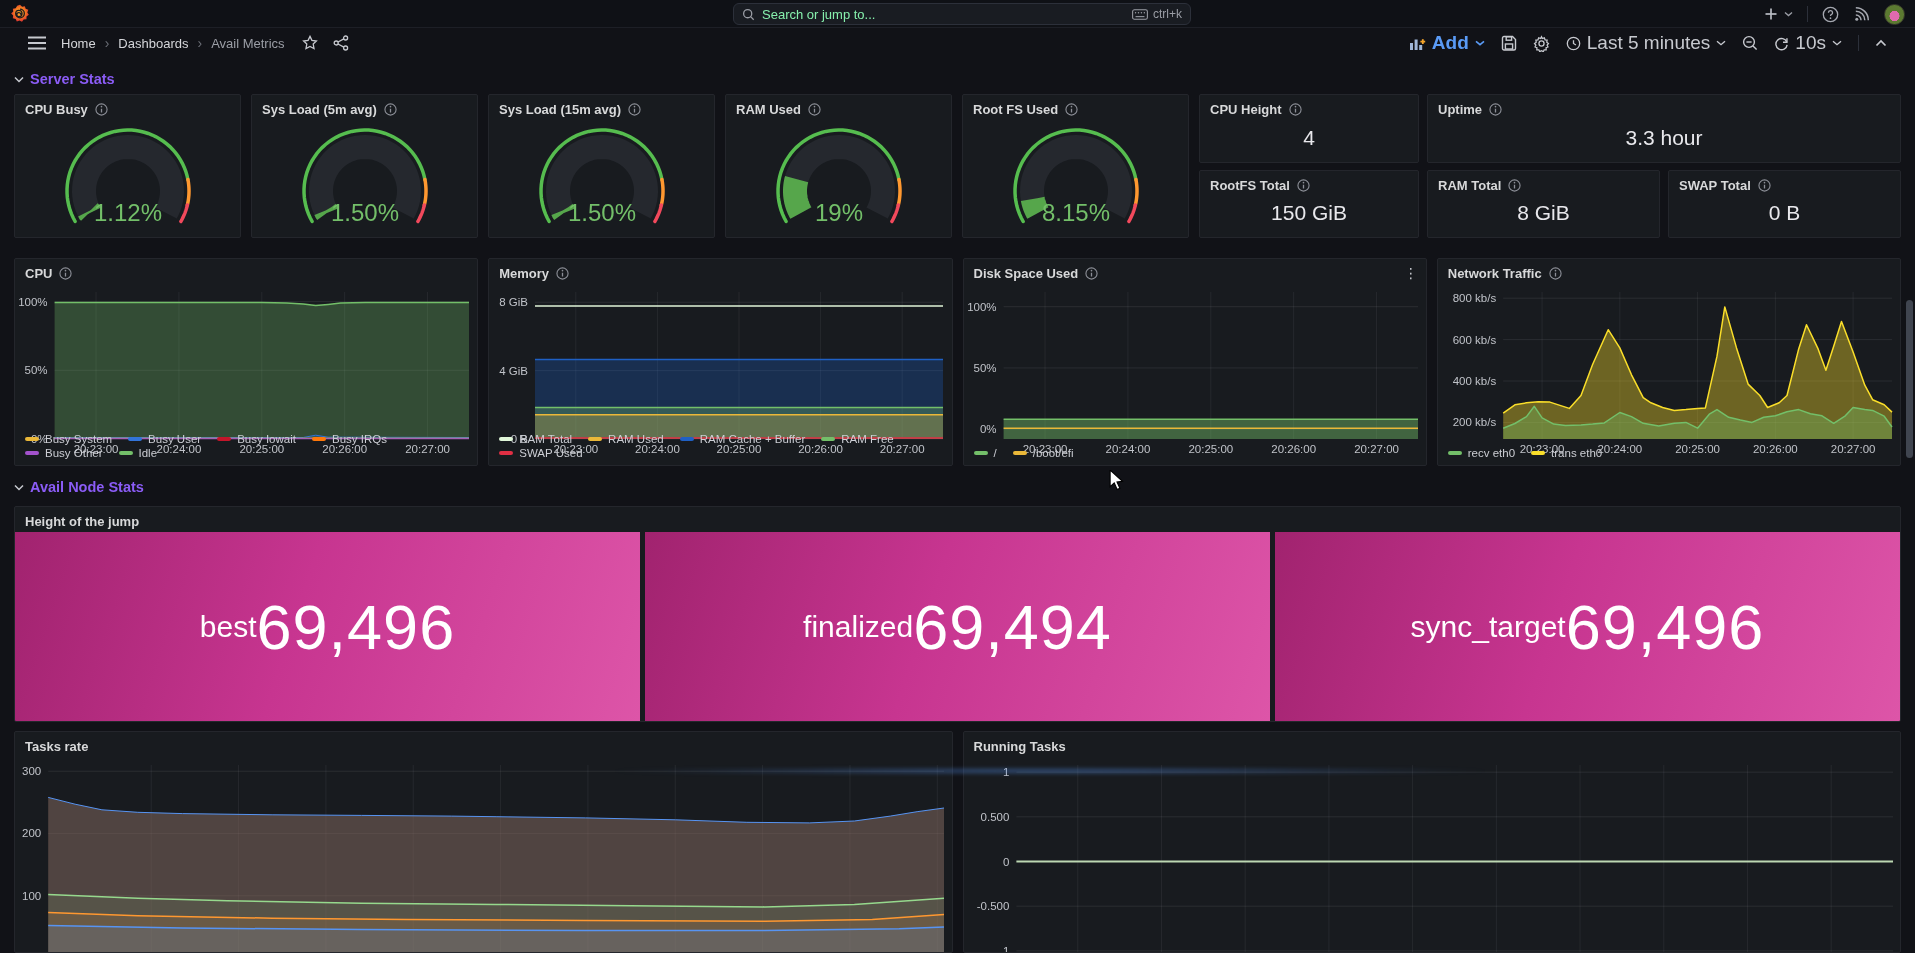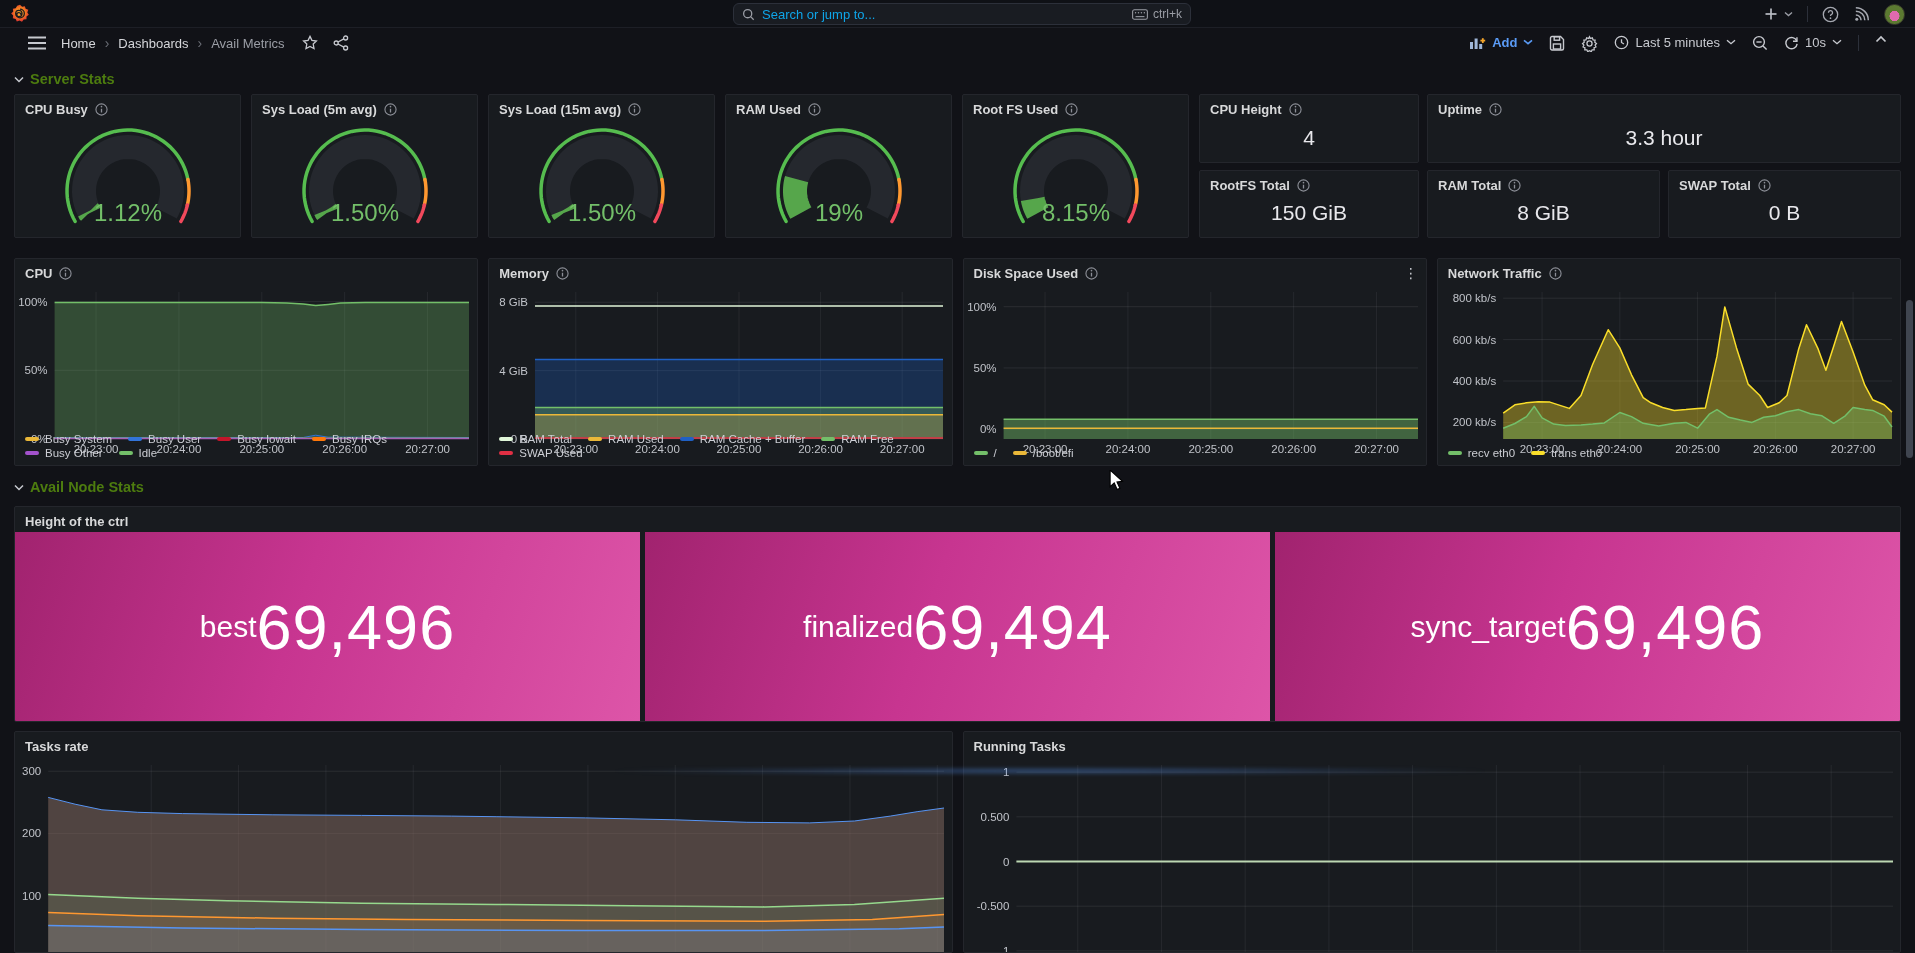--- a/index.html
+++ b/index.html
@@ -6,41 +6,41 @@
   html,body { width:1915px; height:953px; overflow:hidden; background:#111217;
     font-family:"Liberation Sans", sans-serif; color:#d8d9da; }
   .page { position:relative; width:1915px; height:953px; display:flex; flex-direction:column; }
 
   
   .topbar { position:relative; height:28px; background:#0f1116; border-bottom:1px solid #1d1f26;
     display:flex; align-items:center; flex:0 0 auto; }
   .logo { position:absolute; left:10px; top:4px; width:20px; height:20px; }
   .searchbox { position:absolute; left:733px; top:3px; width:458px; height:22px; background:#191c22;
     border:1px solid #2c303a; border-radius:6px; display:flex; align-items:center; padding:0 8px; gap:7px; }
-  .searchbox .ph { color:#0ea5e9; font-size:13px; flex:1; }
+  .searchbox .ph { color:#86efac; font-size:13px; flex:1; }
   .shortcut { display:flex; align-items:center; gap:5px; color:#9a9da5; font-size:12px; }
   .nav-right { position:absolute; right:10px; top:0; height:28px; display:flex; align-items:center; gap:14px; }
   .vdiv { width:1px; height:16px; background:#2c303a; }
   .avatar { width:21px; height:21px; border-radius:50%;
     background:radial-gradient(circle at 50% 58%, #e06aad 0 34%, #5c7a31 35% 100%); border:1px solid #3a3e2c; }
   svg.ic { display:block; }
 
   
   .toolbar { height:30px; display:flex; align-items:center; padding:0 28px; flex:0 0 auto; }
   .crumbs { display:flex; align-items:center; gap:9px; font-size:13px; }
   .crumb { color:#d5d6da; }
   .crumb.current { color:#9b9ea6; }
   .crumb-sep::before { content:"›"; color:#6b6e76; font-size:14px; }
-  .tb-right { margin-left:auto; display:flex; align-items:flex-start; gap:16px; font-size:13px; color:#c7c9cf; }
+  .tb-right { margin-left:auto; display:flex; align-items:center; gap:16px; font-size:19px; color:#c7c9cf; }
   .add-label { color:#5a9bf6; font-weight:700; }
   .tb-group { display:flex; align-items:center; gap:6px; }
 
   
   .section-head { display:flex; align-items:center; gap:6px; padding:13px 14px 7px 14px; flex:0 0 auto; }
-  .section-title { font-size:14.5px; font-weight:700; color:#4d7c0f; }
+  .section-title { font-size:14.5px; font-weight:700; color:#8b5cf6; }
   .row { display:flex; gap:10px; padding:0 14px; flex:0 0 auto; }
   .panel { background:#181b1f; border:1px solid #24262c; border-radius:2px; position:relative;
     display:flex; flex-direction:column; overflow:hidden; }
   .p-head { display:flex; align-items:center; gap:7px; padding:7px 10px 3px 10px; flex:0 0 auto; }
   .p-title { font-size:13px; font-weight:600; color:#d8d9da; white-space:nowrap; }
   .info { width:13px; height:13px; flex:0 0 auto; }
   .kebab { position:absolute; top:6px; right:8px; color:#c7c9cf; font-size:14px; letter-spacing:0; }
 
   
   .row1 { height:144px;justify-content:space-between; }
@@ -605,21 +605,21 @@
 
   <div class="section-head">
     <svg class="ic" width="10" height="7" viewBox="0 0 10 7">
         <polyline points="1,1.5 5,5.5 9,1.5" fill="none" stroke="#c7c9cf" stroke-width="1.5"></polyline>
       </svg>
     <span class="section-title">Avail Node Stats</span>
   </div>
 
   <div class="panel chain-panel">
     <div class="p-head">
-        <span class="p-title">Height of the ctrl</span>
+        <span class="p-title">Height of the jump</span>
       </div>
     <div class="chain-row">
       <div class="chain-box">
         <svg class="spark" preserveAspectRatio="none" viewBox="0 0 100 100">
             <path d="M0.0 87.0L5.0 84.5L10.0 83.5L15.0 81.0L20.0 79.0L25.0 77.5L30.0 74.5L35.0 73.0L40.0 70.0L45.0 68.5L50.0 65.5L55.0 64.0L60.0 61.5L65.0 59.0L70.0 57.0L75.0 54.5L80.0 53.0L85.0 50.0L90.0 48.5L95.0 45.5L100.0 43.5L100 100L0 100Z" fill="rgba(255,255,255,0.42)" stroke="rgba(255,255,255,0.75)" stroke-width="0.6"></path>
           </svg>
         <div class="chain-center">
             <span class="chain-label">best</span>
             <span class="chain-value">69,496</span>
           </div>

